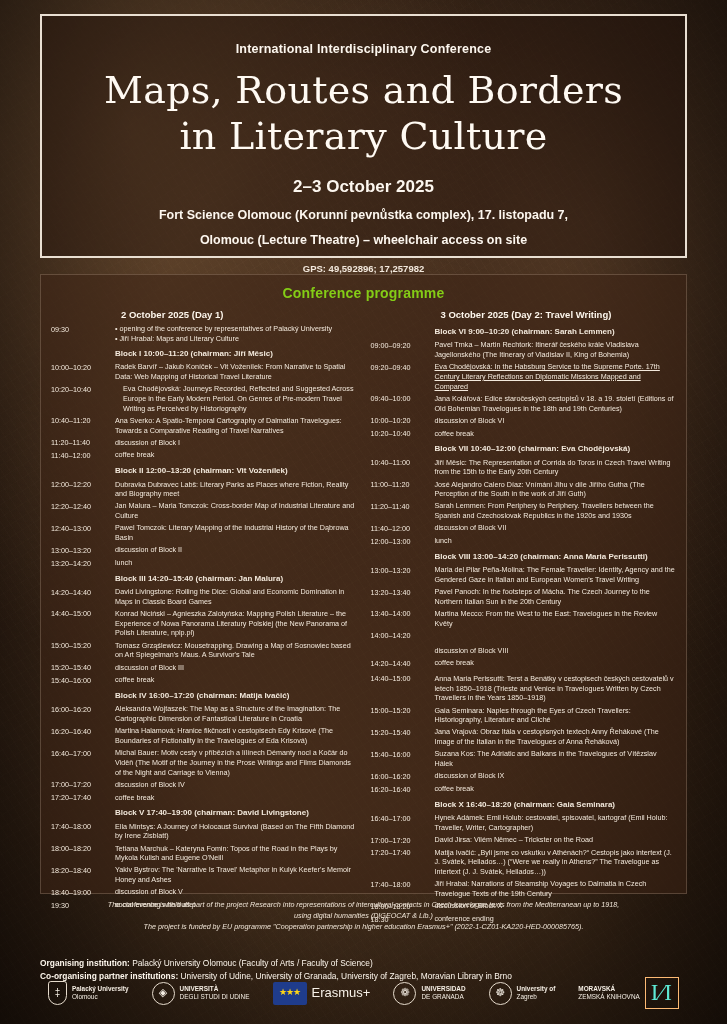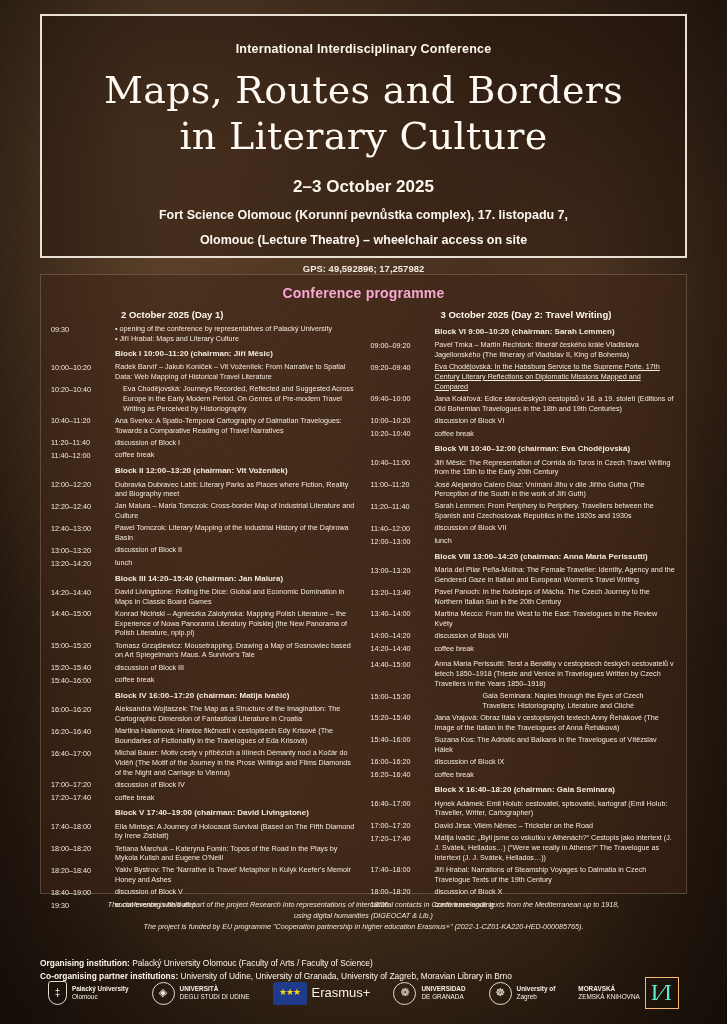--- a/index.html
+++ b/index.html
@@ -87,21 +87,21 @@
     left: 40px; top: 274px;
     width: 647px; height: 620px;
     background: rgba(62,36,22,0.55);
     border: 1px solid rgba(230,210,185,0.22);
     padding: 8px 10px 6px 10px;
   }
   .programme-title {
     text-align: center;
     font-size: 14px;
     font-weight: bold;
-    color: #f9a8d4;
+    color: #84cc16;
     margin: 2px 0 8px 0;
     letter-spacing: 0.2px;
   }
   .cols {
     display: flex;
     gap: 14px;
   }
   .col { width: 50%; }
   .col-head {
     font-size: 9.5px;
@@ -434,36 +434,36 @@
             <div class="row">
               <div class="time">13:20–13:40</div>
               <div class="entry plain" style="white-space: pre-line;">Pavel Panoch: In the footsteps of Mácha. The Czech Journey to the Northern Italian Sun in the 20th Century</div>
             </div>
             <div class="row">
               <div class="time">13:40–14:00</div>
               <div class="entry plain" style="white-space: pre-line;">Martina Mecco: From the West to the East: Travelogues in the Review Květy</div>
             </div>
             <div class="row">
               <div class="time">14:00–14:20</div>
-              <div class="entry plain" style="white-space: pre-line;">discussion of Block VIII</div>
+              <div class="entry plain" style="white-space: pre-line; margin-top: 15px;">discussion of Block VIII</div>
             </div>
             <div class="row">
               <div class="time">14:20–14:40</div>
               <div class="entry plain" style="white-space: pre-line;">coffee break</div>
             </div>
             <div class="row">
               <div class="time"></div>
             </div>
             <div class="row">
               <div class="time">14:40–15:00</div>
               <div class="entry plain" style="white-space: pre-line;">Anna Maria Perissutti: Terst a Benátky v cestopisech českých cestovatelů v letech 1850–1918 (Trieste and Venice in Travelogues Written by Czech Travellers in the Years 1850–1918)</div>
             </div>
             <div class="row">
               <div class="time">15:00–15:20</div>
-              <div class="entry plain" style="white-space: pre-line; margin-left: 48px;">Gaia Seminara: Naples through the Eyes of Czech Travellers: Historiography, Literature and Cliché</div>
+              <div class="entry plain" style="white-space: pre-line;">Gaia Seminara: Naples through the Eyes of Czech Travellers: Historiography, Literature and Cliché</div>
             </div>
             <div class="row">
               <div class="time">15:20–15:40</div>
               <div class="entry plain" style="white-space: pre-line;">Jana Vrajová: Obraz Itála v cestopisných textech Anny Řehákové (The Image of the Italian in the Travelogues of Anna Řeháková)</div>
             </div>
             <div class="row">
               <div class="time">15:40–16:00</div>
               <div class="entry plain" style="white-space: pre-line;">Suzana Kos: The Adriatic and Balkans in the Travelogues of Vítězslav Hálek</div>
             </div>
             <div class="row">

